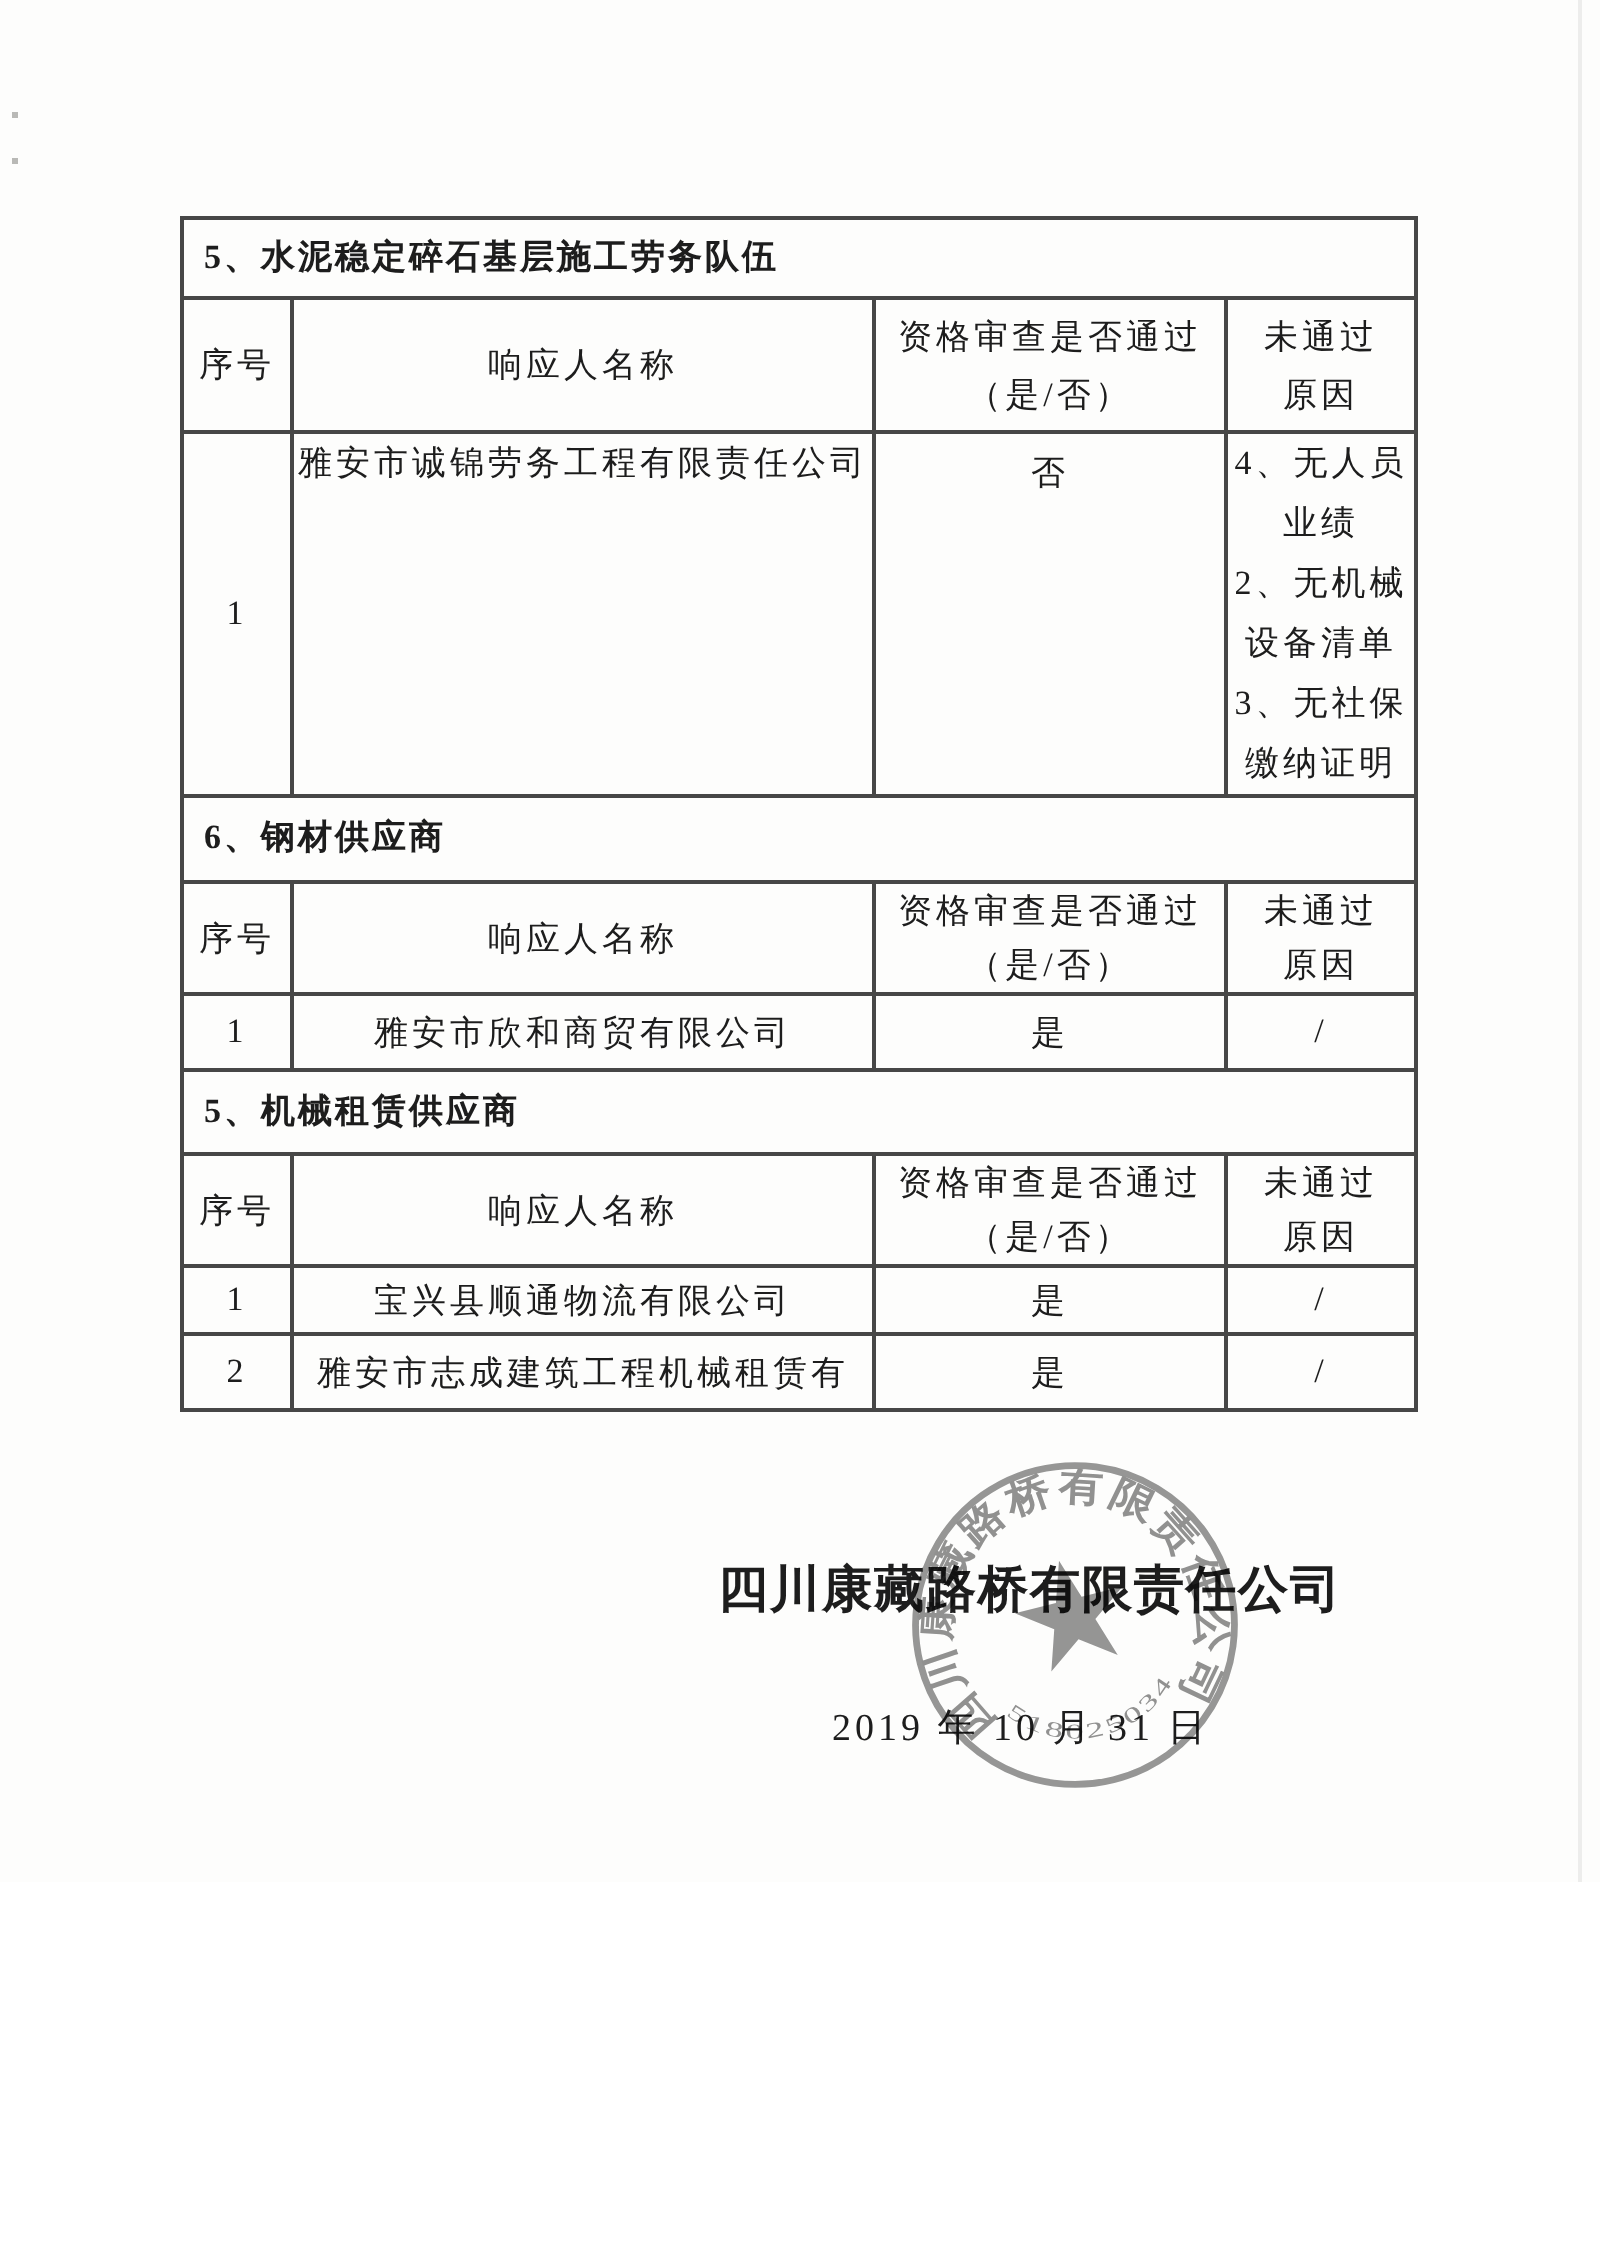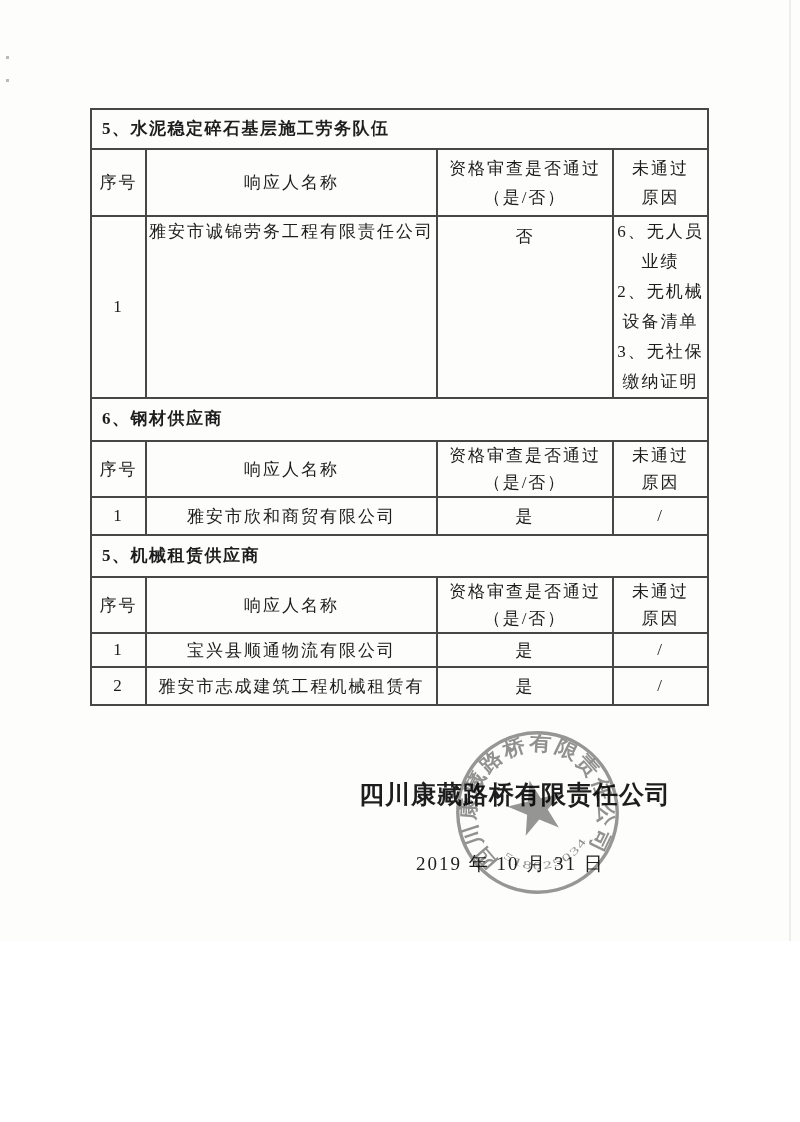--- a/index.html
+++ b/index.html
@@ -129,21 +129,21 @@
       <td>响应人名称</td>
       <td>资格审查是否通过
 （是/否）</td>
       <td>未通过
 原因</td>
     </tr>
     <tr class="tall-data-row">
       <td class="cell-no">1</td>
       <td class="cell-name">雅安市诚锦劳务工程有限责任公司</td>
       <td class="cell-pass">否</td>
-      <td class="cell-reason">6、无人员
+      <td class="cell-reason">4、无人员
 业绩
 2、无机械
 设备清单
 3、无社保
 缴纳证明</td>
     </tr>
 
     <tr class="title-row" style="height:43px">
       <td colspan="4">6、钢材供应商</td>
     </tr>

